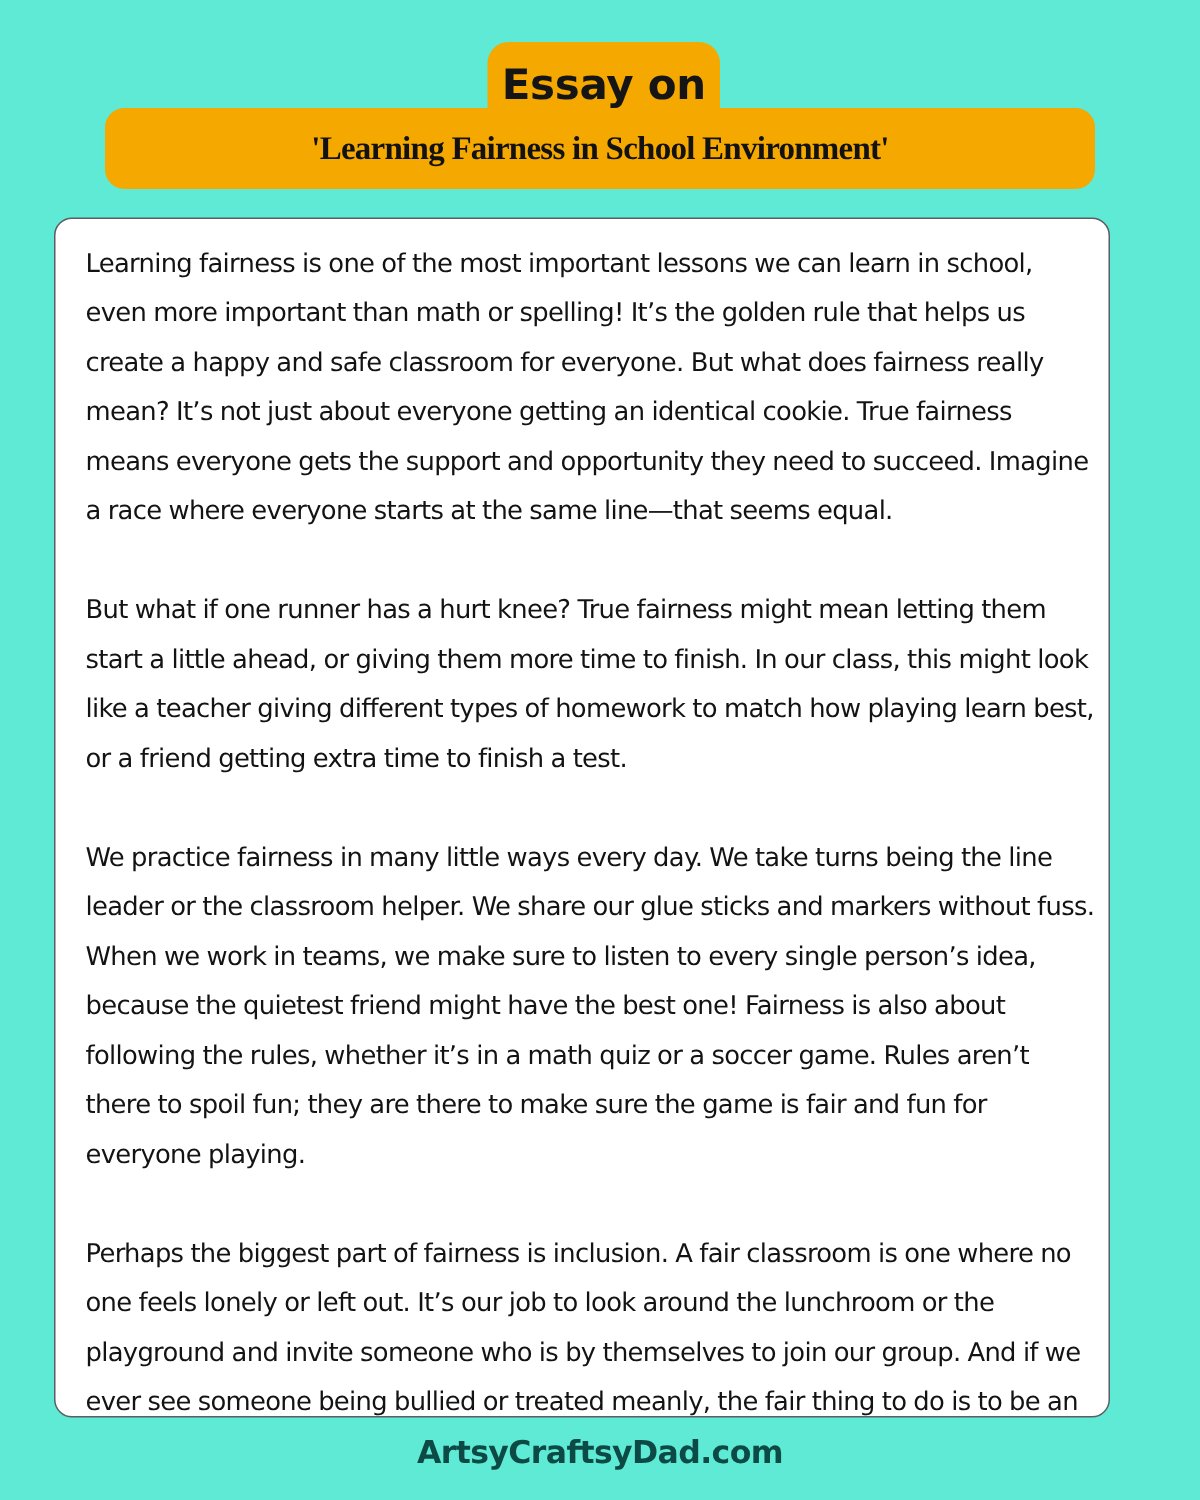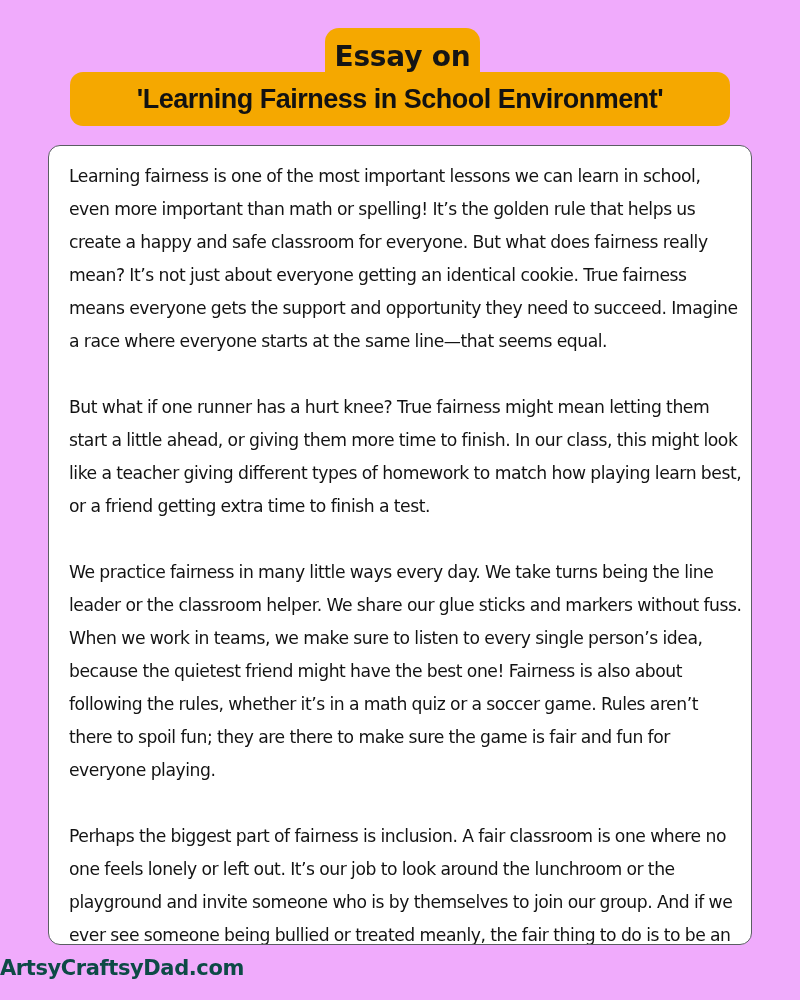--- a/index.html
+++ b/index.html
@@ -13,21 +13,21 @@
     background: #f3f7fd;
     font-family: "DejaVu Sans", sans-serif;
     overflow: hidden;
   }
 
   .page {
     position: relative;
     width: 800px;
     height: 1000px;
     box-sizing: border-box;
-    background: #f0abfc;
+    background: #5eead4;
   }
 
   
   .header-wrap {
     position: absolute;
     left: 0;
     top: 0;
     width: 800px;
     height: 132px;
   }
@@ -65,22 +65,22 @@
     height: 54px;
     background: #f5a800;
     border-radius: 13px;
     display: flex;
     align-items: center;
     justify-content: center;
     z-index: 2;
   }
 
   .banner-bottom-label {
-    font-family: Liberation Sans, sans-serif;
-    font-size: 27px;
+    font-family: Liberation Serif, serif;
+    font-size: 22px;
     font-weight: 700;
     color: #121212;
     letter-spacing: -0.5px;
     line-height: 1;
     white-space: nowrap;
   }
 
   
   .notch {
     position: absolute;
@@ -98,21 +98,21 @@
     width: 16px;
     height: 16px;
     background: #f3f7fd;
   }
   .notch.left::after  { left: 0; top: 0; border-radius: 0 0 14px 0; }
   .notch.right::after { left: 0; top: 0; border-radius: 0 0 0 14px; }
 
   
   .essay-card {
     position: absolute;
-    left: 48px;
+    left: 36px;
     top: 145px;
     width: 704px;
     height: 800px;
     box-sizing: border-box;
     background: #ffffff;
     border: 1.5px solid #5a5d63;
     border-radius: 12px;
     padding: 14px 8px 14px 20px;
     overflow: hidden;
   }
@@ -132,21 +132,21 @@
   .essay-body p:last-child {
     margin-bottom: 0;
   }
 
   
   .footer {
     position: absolute;
     left: 0;
     top: 956px;
     width: 800px;
-    text-align: left;
+    text-align: center;
   }
 
   .footer-link {
     font-family: "DejaVu Sans", sans-serif;
     font-size: 21px;
     font-weight: 700;
     color: #0d4a46;
     letter-spacing: -0.4px;
     text-decoration: none;
   }

